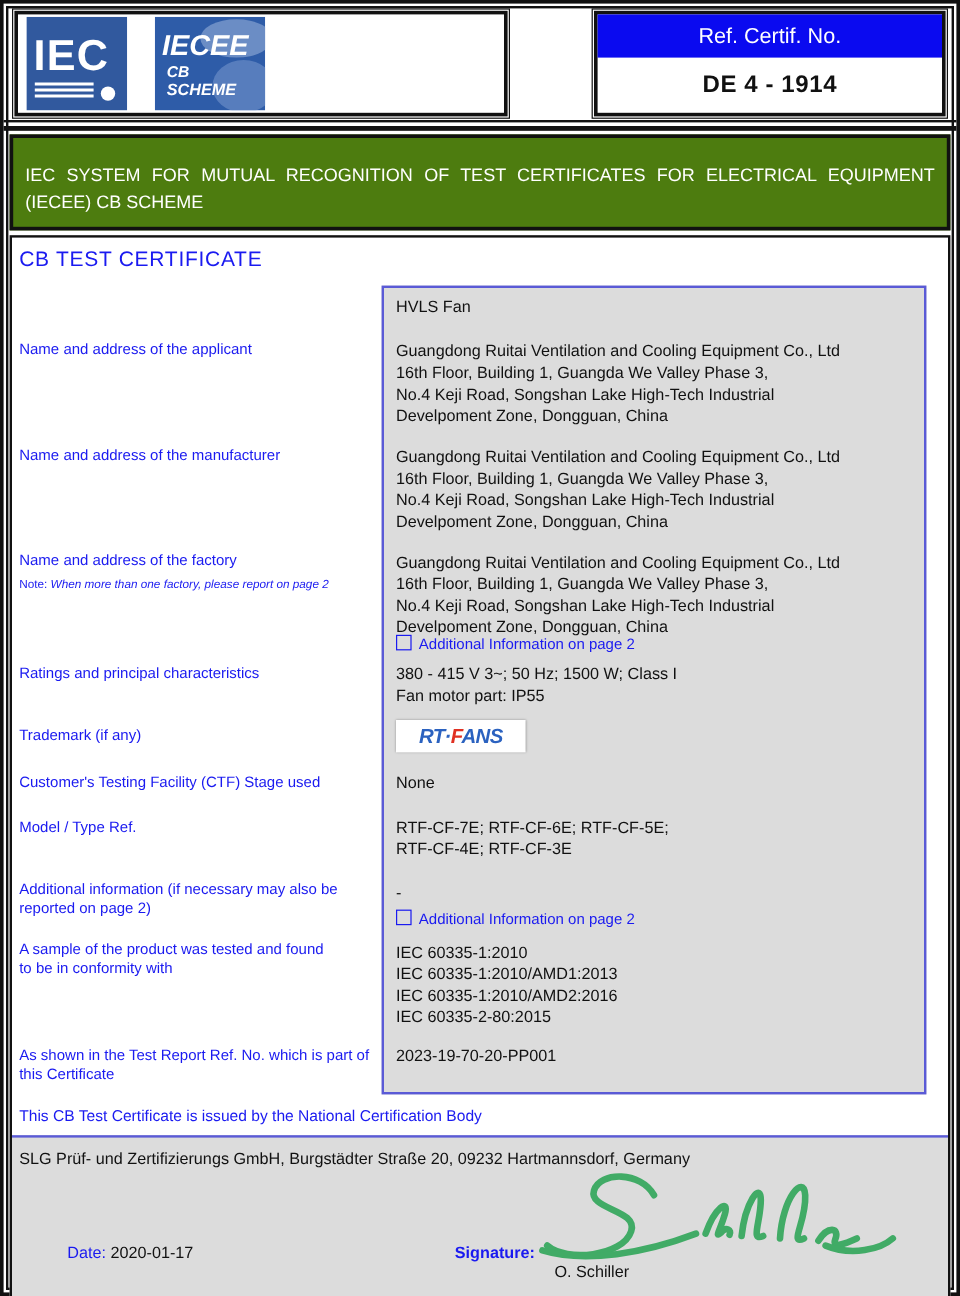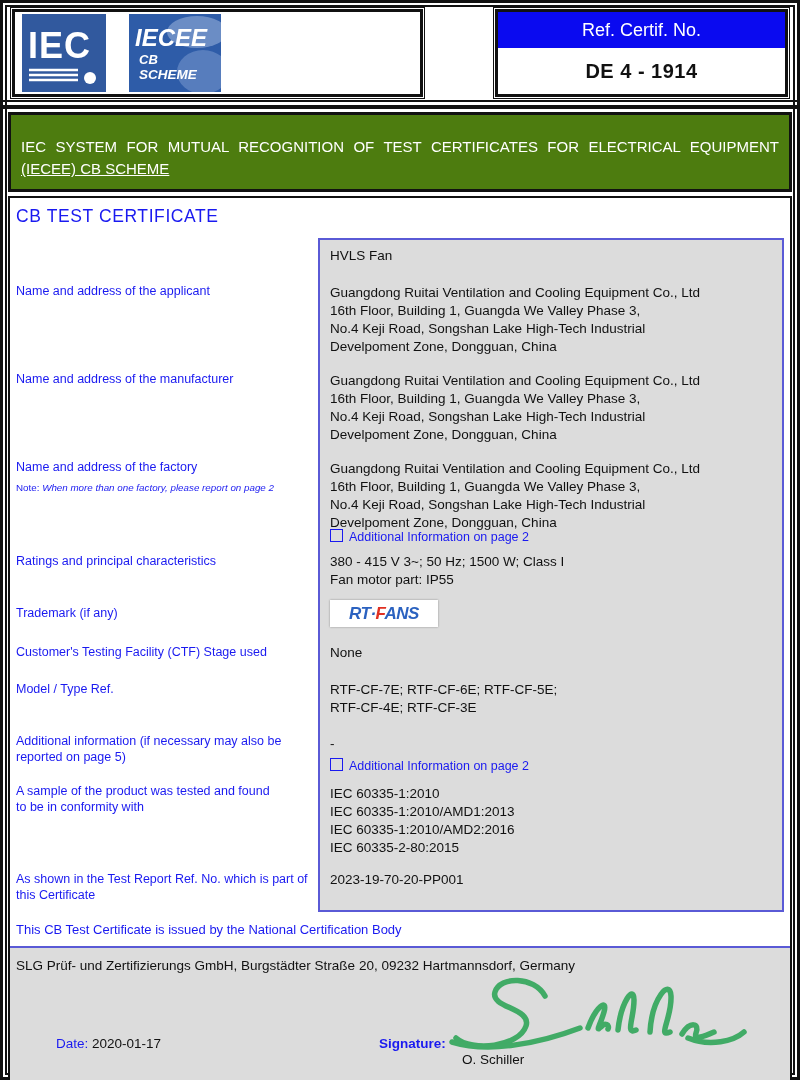--- a/index.html
+++ b/index.html
@@ -20,30 +20,30 @@
   .ref-band{height:36px;background:#0a0af0;color:#fff;font-size:18px;text-align:center;line-height:36px;}
   .ref-value{text-align:center;font-size:20px;font-weight:bold;color:#111;margin-top:12px;letter-spacing:.5px;}
 
   .divider-a{left:3px;top:100px;width:794px;height:2px;background:#111;}
   .divider-b{left:3px;top:105px;width:794px;height:4px;background:#111;}
 
   
   .banner{left:8px;top:112px;width:784px;height:80px;border:3px solid #111;background:#4d7c0f;box-sizing:border-box;
     color:#fff;font-size:15px;padding:21px 10px 0 10px;}
   .banner .l1{text-align:justify;text-align-last:justify;line-height:22px;white-space:nowrap0;}
-  .banner .l2{line-height:22px;text-decoration:underline;}
+  .banner .l2{line-height:22px;}
 
   
   .main-box{left:8px;top:196px;width:784px;height:1058px;border:2px solid #111;background:#fff;box-sizing:border-box;}
   .doc-title{left:6px;top:8px;color:#1a1af0;font-size:17.5px;letter-spacing:.6px;}
   .lbl{left:6px;width:296px;color:#1a1af0;font-size:12.5px;line-height:16px;white-space:pre-line;}
   .note{left:6px;width:300px;color:#1a1af0;font-size:9.8px;}
   .note em{font-style:italic;}
 
-  .panel{left:308px;top:40px;width:450px;height:670px;border:2px solid #5a5ad6;background:#dcdcdc;padding-left:12px;}
+  .panel{left:308px;top:40px;width:450px;height:670px;border:2px solid #5a5ad6;background:#dcdcdc;}
   .val{left:10px;color:#111;font-size:13.5px;line-height:18px;white-space:pre-line;width:430px;}
   .cbx-row{left:10px;color:#1a1af0;font-size:12.5px;line-height:14px;}
   .cbx{display:inline-block;width:11px;height:11px;border:1.5px solid #1a1af0;vertical-align:-1px;margin-right:6px;background:transparent;}
 
   .tm-box{left:10px;width:108px;height:27px;background:#fff;box-shadow:0 0 2px rgba(0,0,0,.35);
     font-style:italic;font-weight:bold;font-size:17px;letter-spacing:-.5px;line-height:27px;text-align:center;}
   .tm-blue{color:#2b62c0;} .tm-red{color:#e03022;}
 
   .issued{left:6px;top:724px;color:#1a1af0;font-size:13px;}
   .footer-gray{left:0;top:748px;right:0;bottom:0;background:#dcdcdc;border-top:2px solid #5a5ad6;}
@@ -102,21 +102,21 @@
 
   <div class="abs lbl" style="top:85px">Name and address of the applicant</div>
   <div class="abs lbl" style="top:173px">Name and address of the manufacturer</div>
   <div class="abs lbl" style="top:261px">Name and address of the factory</div>
   <div class="abs note" style="top:284px"><span>Note: </span><em>When more than one factory, please report on page 2</em></div>
   <div class="abs lbl" style="top:355px">Ratings and principal characteristics</div>
   <div class="abs lbl" style="top:407px">Trademark (if any)</div>
   <div class="abs lbl" style="top:483px">Model / Type Ref.</div>
   <div class="abs lbl" style="top:446px">Customer's Testing Facility (CTF) Stage used</div>
   <div class="abs lbl" style="top:535px">Additional information (if necessary may also be
-reported on page 5)</div>
+reported on page 2)</div>
   <div class="abs lbl" style="top:585px">A sample of the product was tested and found
 to be in conformity with</div>
   <div class="abs lbl" style="top:673px">As shown in the Test Report Ref. No. which is part of
 this Certificate</div>
 
   <div class="abs panel">
     <div class="abs val" style="top:7px">HVLS Fan</div>
     <div class="abs val" style="top:44px">Guangdong Ruitai Ventilation and Cooling Equipment Co., Ltd
 16th Floor, Building 1, Guangda We Valley Phase 3,
 No.4 Keji Road, Songshan Lake High-Tech Industrial

